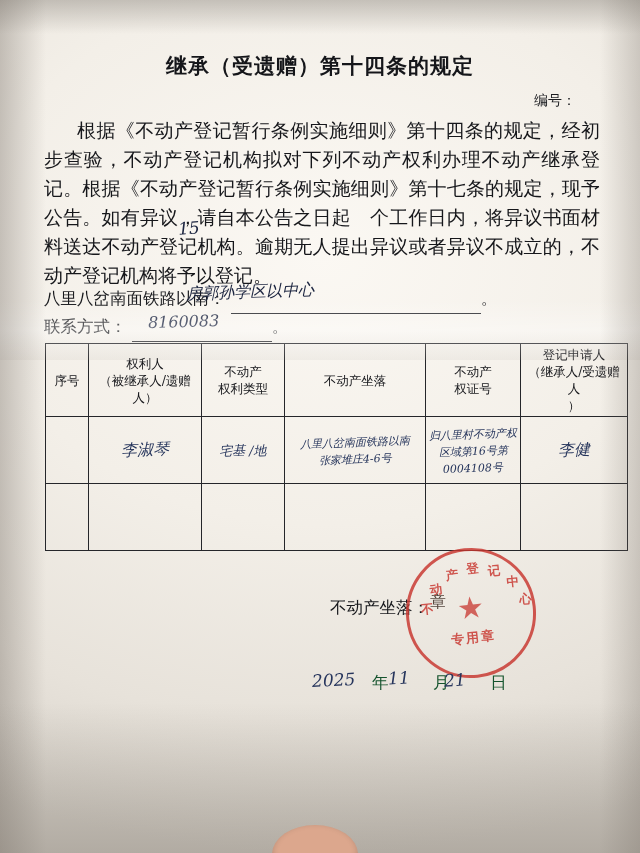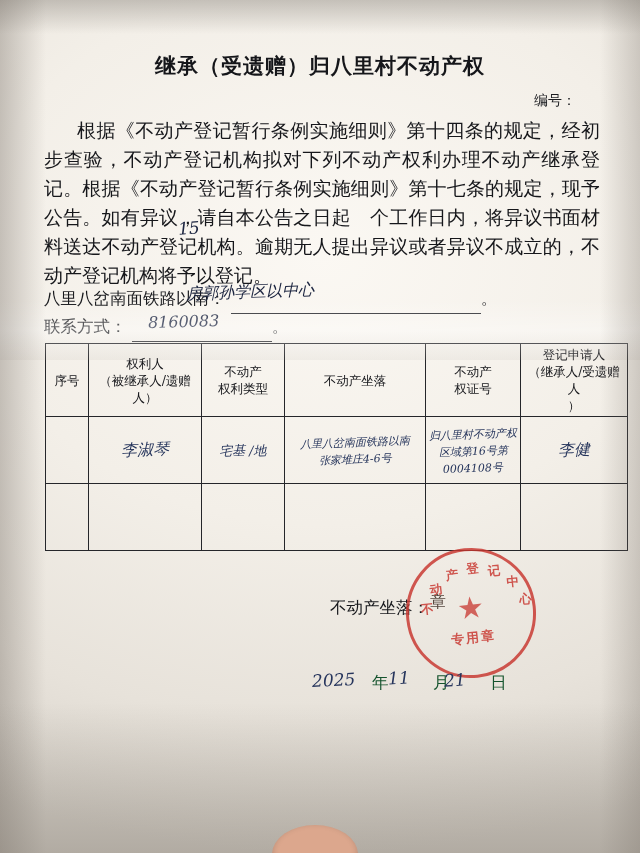--- a/index.html
+++ b/index.html
@@ -293,21 +293,21 @@
   }
 </style>
 </head>
 <body>
 
 <div id="page">
   <div class="paper"></div>
 
   <div class="doc">
 
-    <div class="title">继承（受遗赠）归八里村不动产权</div>
+    <div class="title">继承（受遗赠）第十四条的规定</div>
 
     <div class="serial">
       <span>编号：</span><span></span>
     </div>
 
     <div class="body-text">根据《不动产登记暂行条例实施细则》第十四条的规定，经初步查验，不动产登记机构拟对下列不动产权利办理不动产继承登记。根据《不动产登记暂行条例实施细则》第十七条的规定，现予公告。如有异议，请自本公告之日起　个工作日内，将异议书面材料送达不动产登记机构。逾期无人提出异议或者异议不成立的，不动产登记机构将予以登记。</div>
 
     <div class="hw hw-inline-num">15</div>
 
     <div class="addr-line">

